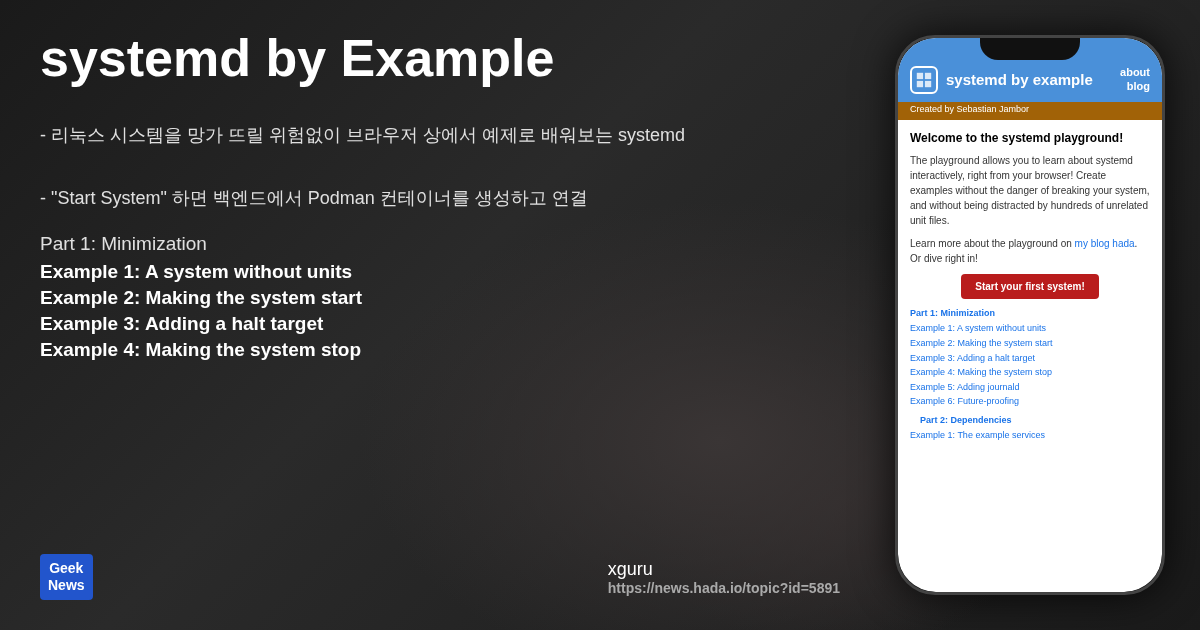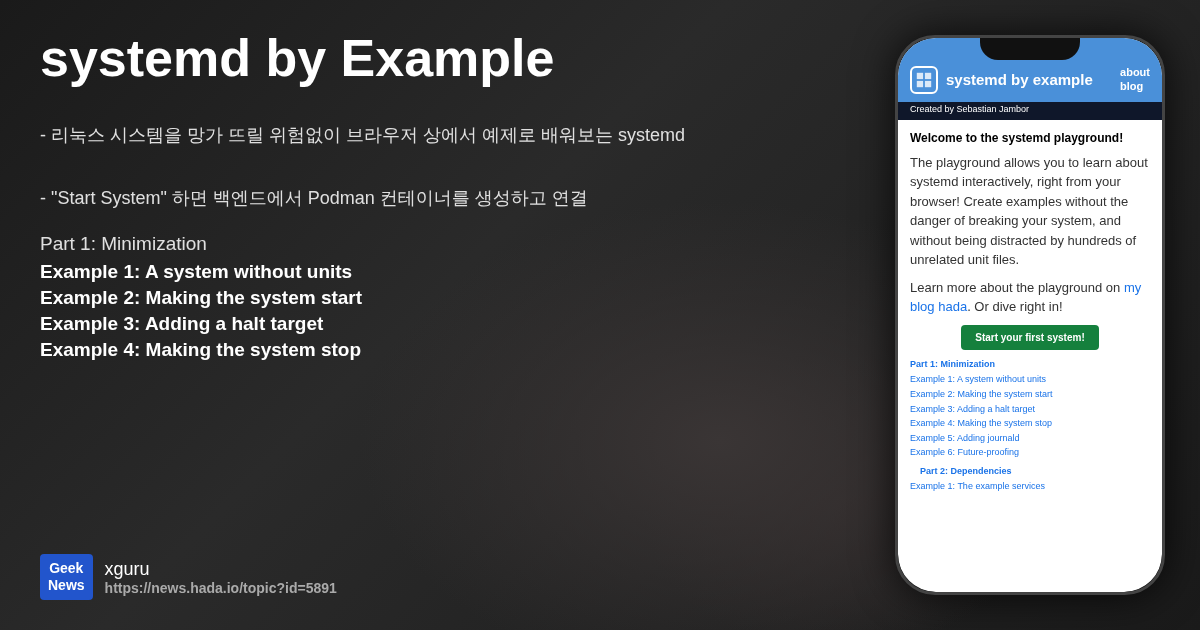--- a/index.html
+++ b/index.html
@@ -79,20 +79,21 @@
       font-weight: 700;
       color: #fff;
       margin-bottom: 4px;
     }
 
     .bottom-bar {
       display: flex;
       align-items: center;
       gap: 12px;
       margin-top: 5px;
+      justify-content: space-between;
     }
 
     .geeknews-badge {
       background: #2255cc;
       color: #fff;
       font-weight: 900;
       font-size: 14px;
       padding: 6px 8px;
       border-radius: 4px;
       line-height: 1.2;
@@ -191,68 +192,68 @@
     .app-title {
       color: #fff;
       font-size: 15px;
       font-weight: 700;
       line-height: 1.2;
     }
 
     .app-nav {
       display: flex;
       flex-direction: column;
-      align-items: flex-start;
+      align-items: flex-end;
       gap: 2px;
     }
 
     .app-nav-item {
       color: #fff;
       font-size: 11px;
       font-weight: 600;
     }
 
     .app-creator {
       color: #fff;
       font-size: 9px;
       padding: 2px 20px 6px 12px;
-      background: #0f172a;
+      background: #a16207;
     }
 
     
     .app-body {
       padding: 10px 12px;
       overflow-y: auto;
       height: calc(100% - 80px);
       font-size: 10px;
       color: #333;
       line-height: 1.4;
     }
 
     .app-welcome {
       font-size: 12px;
       font-weight: 700;
       color: #000;
       margin-bottom: 6px;
     }
 
     .app-desc {
-      font-size: 13px;
+      font-size: 10px;
       color: #333;
       margin-bottom: 8px;
       line-height: 1.5;
     }
 
     .app-link {
       color: #1a73e8;
       text-decoration: none;
     }
 
     .start-btn {
-      background: #15803d;
+      background: #b91c1c;
       color: #fff;
       border: none;
       border-radius: 4px;
       padding: 7px 14px;
       font-size: 10px;
       font-weight: 600;
       cursor: pointer;
       display: block;
       margin: 8px auto;
     }

